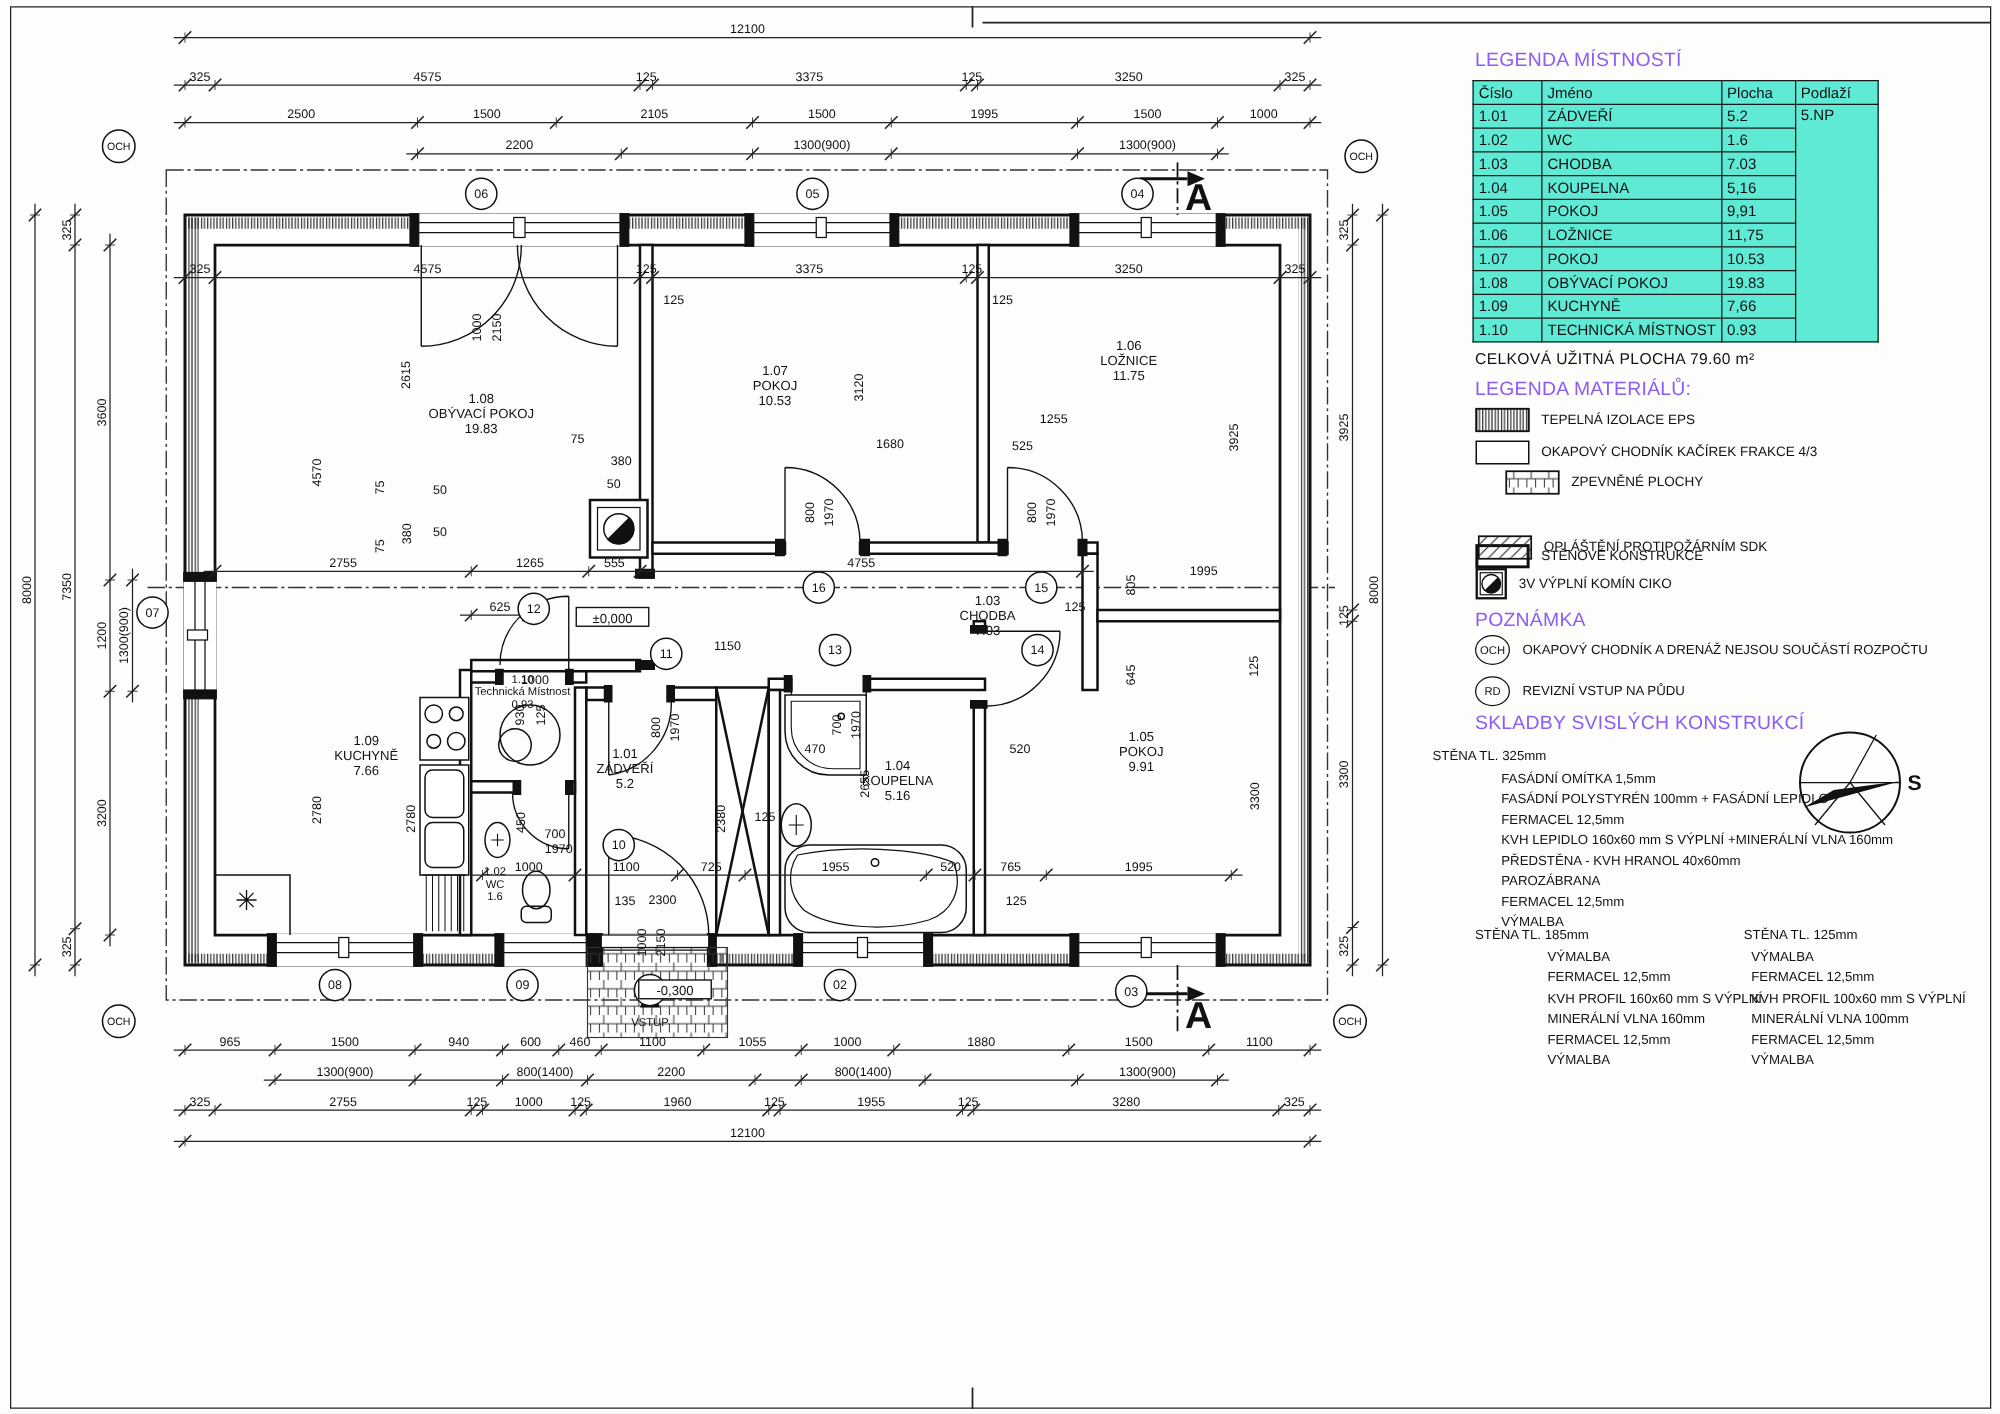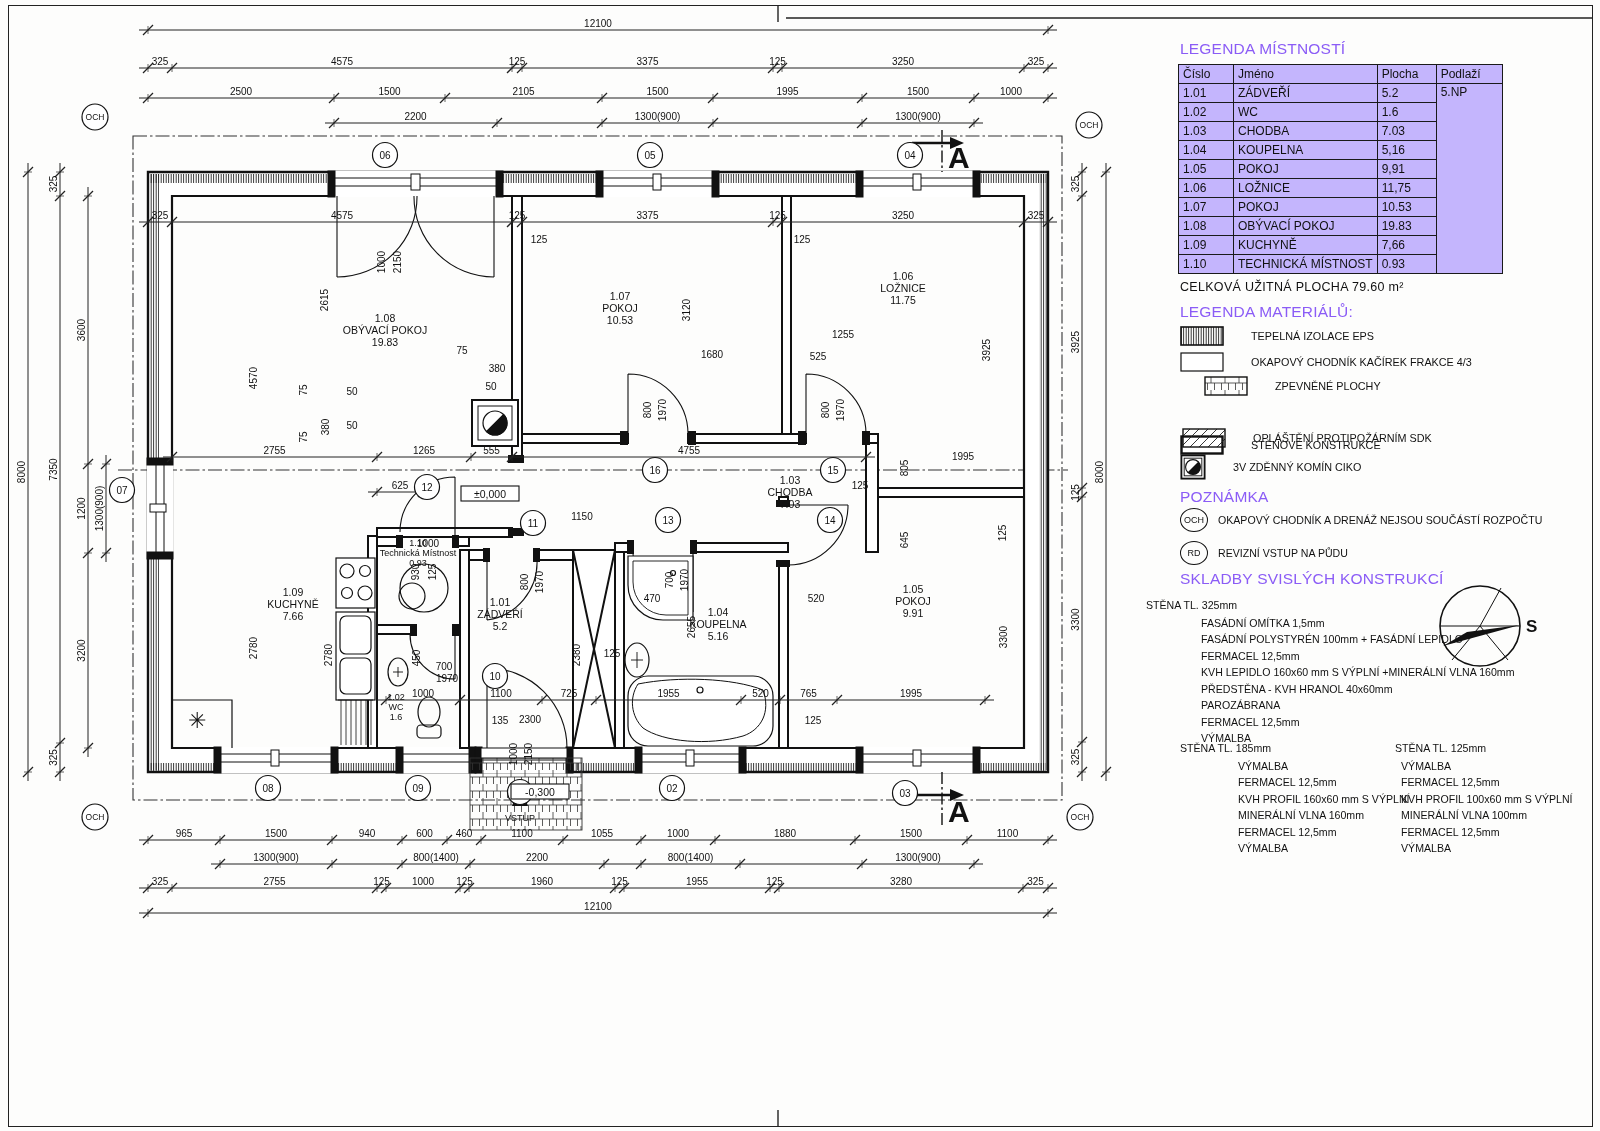--- a/index.html
+++ b/index.html
@@ -3,26 +3,26 @@
 <meta charset="utf-8">
 <style>
   html,body{margin:0;padding:0;background:#e8e8e8;}
   #sheet{position:relative;width:1600px;height:1131px;background:#fdfdfc;overflow:hidden;
          font-family:"Liberation Sans",sans-serif;color:#111;}
   .frame{position:absolute;left:8px;top:5px;right:7px;bottom:4px;border:1.6px solid #222;}
   svg text{font-family:"Liberation Sans",sans-serif;fill:#111;}
   .abs{position:absolute;}
   .h1{font-size:15.5px;letter-spacing:.2px;color:#8b5cf6;}
   
-  #roomtable{border-collapse:collapse;font-size:12px;background:#c4b5fd;}
+  #roomtable{border-collapse:collapse;font-size:12px;background:#5eead4;}
   #roomtable td,#roomtable th{border:1.2px solid #1a1a1a;padding:1px 4px;height:16px;
       font-weight:normal;text-align:left;white-space:nowrap;}
   #roomtable th{font-size:12px;}
   
-  .mat-item{position:absolute;display:flex;align-items:center;gap:27px;height:20px;}
+  .mat-item{position:absolute;display:flex;align-items:center;gap:9px;height:20px;}
   .mat-item .lbl{font-size:10.8px;white-space:nowrap;}
   
   .note{position:absolute;display:flex;align-items:center;gap:10px;}
   .badge{width:26px;height:22px;border:1.3px solid #111;border-radius:50%;
          display:flex;align-items:center;justify-content:center;font-size:9px;flex:0 0 auto;}
   .note .lbl{font-size:10.6px;white-space:nowrap;}
   
   .comp{position:absolute;font-size:10.6px;line-height:16.5px;white-space:nowrap;}
   .comp .nm{margin-bottom:1px;}
   .comp ul{list-style:none;margin:0;padding:0;}
@@ -895,21 +895,21 @@
       <div class="mat-item" style="top: 102px; left: 2px;">
         <svg width="44" height="20">
           <use href="#sw-diag"></use>
         </svg>
         <span class="lbl">OPLÁŠTĚNÍ PROTIPOŽÁRNÍM SDK</span>
       </div>
       <div class="mat-item" style="top: 127.5px; left: 0px; height: 26px;">
         <svg width="26" height="26">
           <use href="#sw-chimney"></use>
         </svg>
-        <span class="lbl">3V ZDĚNNÝ KOMÍN CIKO</span>
+        <span class="lbl">3V VÝPLNÍ KOMÍN CIKO</span>
       </div>
     </div>
 
   <svg width="0" height="0" style="position:absolute">
     <defs>
       <symbol id="sw-insulation" viewBox="0 0 44 20">
         <rect x="1" y="1" width="42" height="18" fill="url(#pIns)" stroke="#111" stroke-width="1.6"></rect>
       </symbol>
       <symbol id="sw-plain" viewBox="0 0 44 20">
         <rect x="1" y="1" width="42" height="18" fill="#fff" stroke="#111" stroke-width="1.2"></rect>

